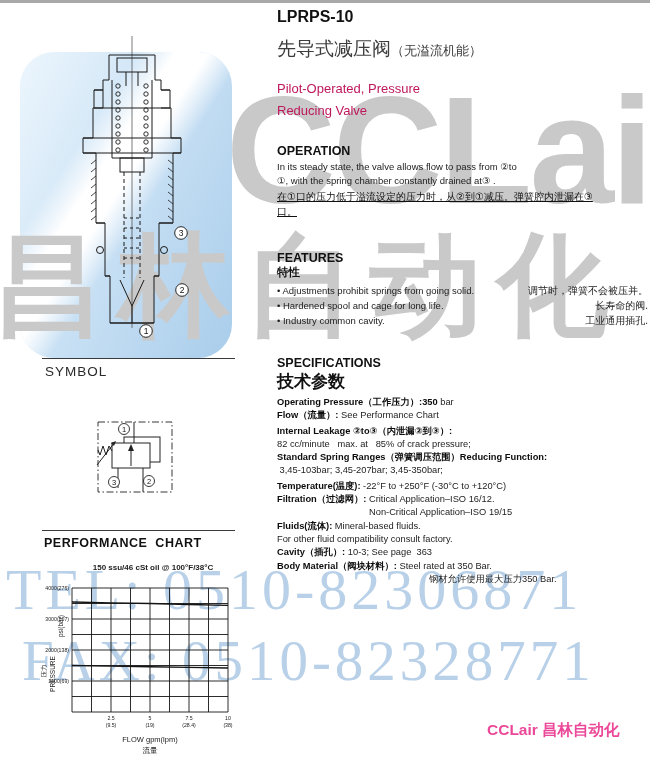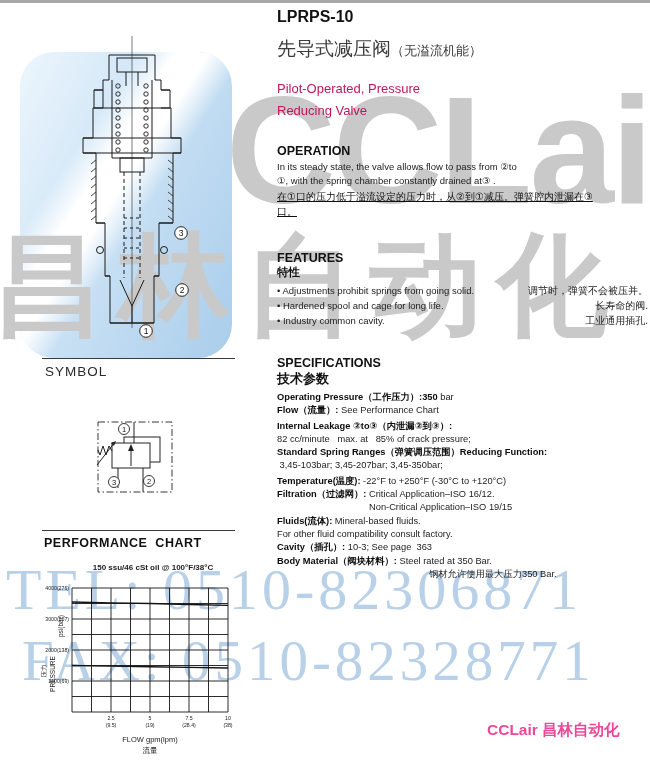--- a/index.html
+++ b/index.html
@@ -273,21 +273,21 @@
           <span class="cn">长寿命的阀.</span>
         </div>
         <div class="feat-row">
           <span>• Industry common cavity.</span>
           <span class="cn">工业通用插孔.</span>
         </div>
       </div>
 
       <div class="spec-block">
         <div class="sec-h">SPECIFICATIONS</div>
-        <div class="sec-h-cn" style="font-size:13px">技术参数</div>
+        <div class="sec-h-cn" style="font-size:17px">技术参数</div>
         <div class="spec-line" style="margin-top:3px"><b>Operating Pressure（工作压力）:350</b><span> bar</span></div>
         <div class="spec-line"><b>Flow（流量）:</b><span> See Performance Chart</span></div>
         <div class="spec-line gap"><b>Internal Leakage ②to③（内泄漏②到③）:</b><span></span></div>
         <div class="spec-line"><b></b><span>82 cc/minute   max. at   85% of crack pressure;</span></div>
         <div class="spec-line"><b>Standard Spring Ranges（弹簧调压范围）Reducing Function:</b><span></span></div>
         <div class="spec-line"><b></b><span> 3,45-103bar; 3,45-207bar; 3,45-350bar;</span></div>
         <div class="spec-line gap"><b>Temperature(温度):</b><span> -22°F to +250°F (-30°C to +120°C)</span></div>
         <div class="spec-line"><b>Filtration（过滤网）:</b><span> Critical Application–ISO 16/12.</span></div>
         <div class="spec-line ind-a"><b></b><span>Non-Critical Application–ISO 19/15</span></div>
         <div class="spec-line"><b>Fluids(流体):</b><span> Mineral-based fluids.</span></div>

